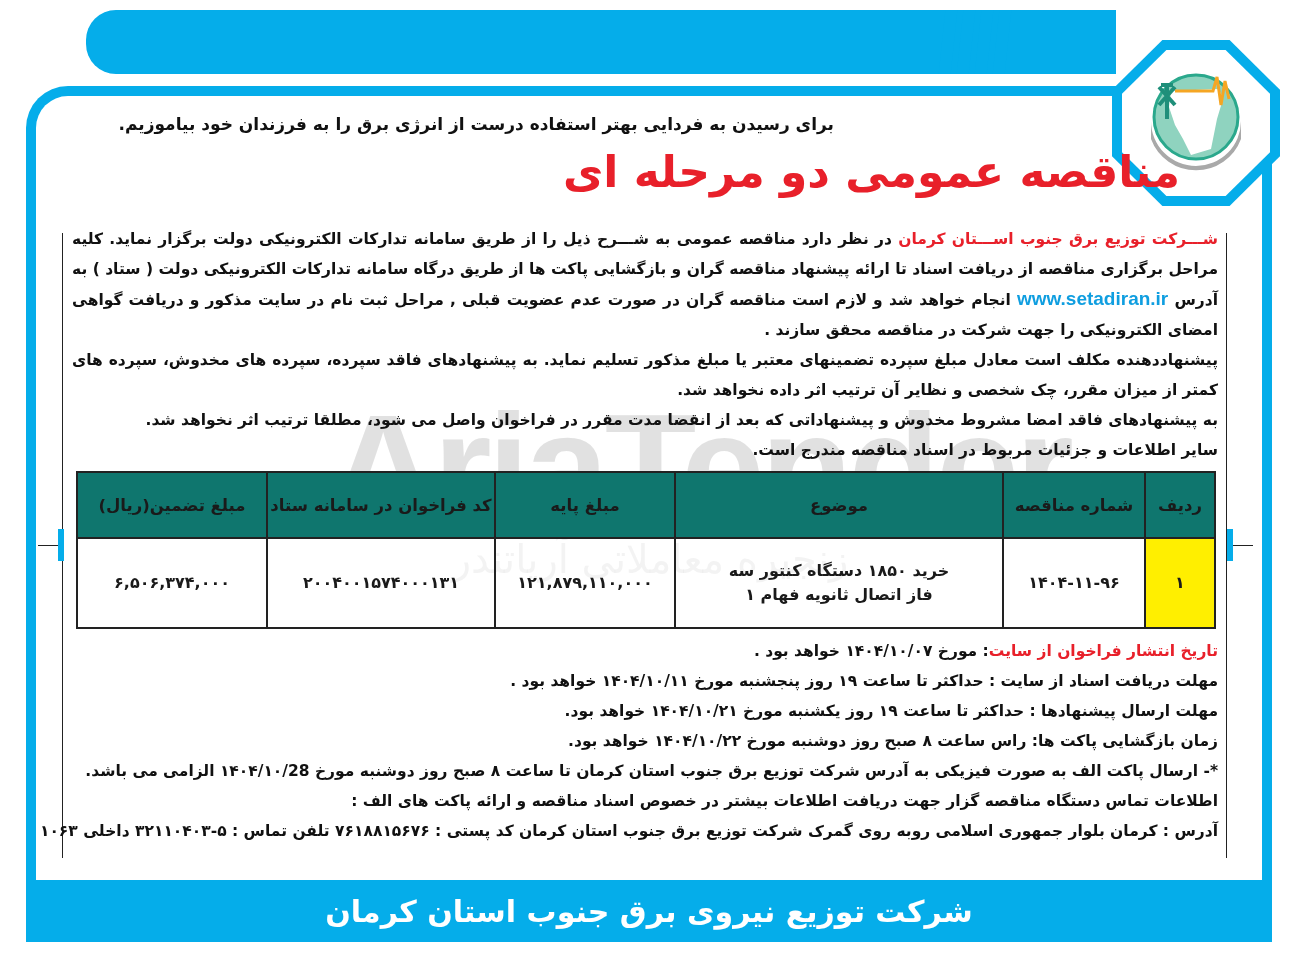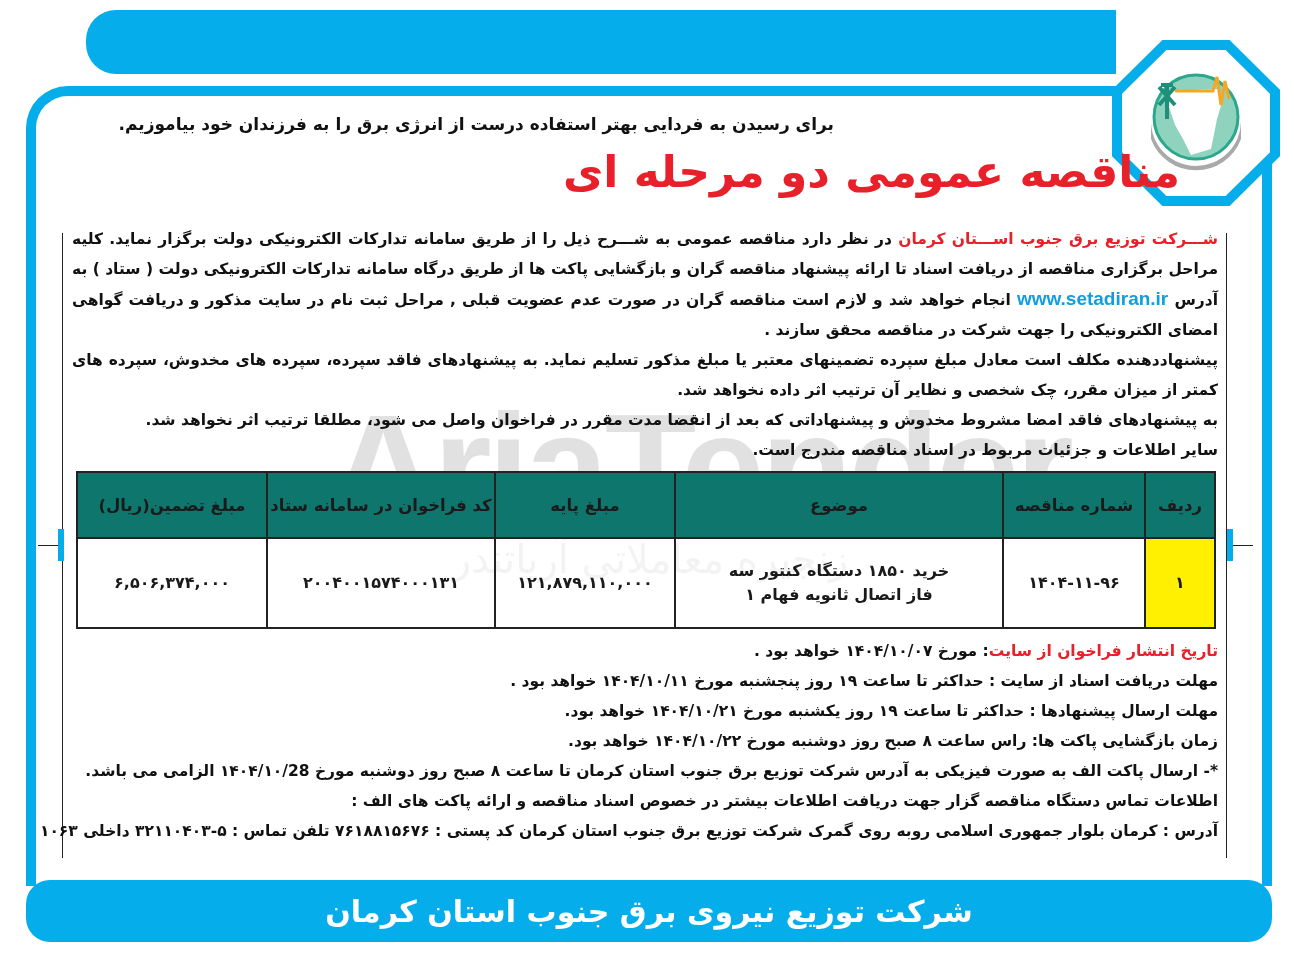--- a/index.html
+++ b/index.html
@@ -81,21 +81,21 @@
     
     .schedule {
       position: absolute; left: 72px; width: 1146px; top: 636px; direction: rtl;
       font-size: 15.5px; font-weight: bold; line-height: 30px; color: #111;
     }
     .schedule p { margin: 0; white-space: nowrap; }
 
     
     .footer {
       position: absolute; left: 26px; top: 880px; width: 1246px; height: 62px; background: #05adea;
-      display: flex; align-items: center; justify-content: center; border-radius: 24px;
+      display: flex; align-items: center; justify-content: center;
     }
     .footer span { color: #fff; font-size: 30px; font-weight: bold; direction: rtl; }
   </style>
 </head>
 <body>
 
 <div class="top-banner"></div>
 <div class="top-stripes">
   <span></span>
     <span></span>

